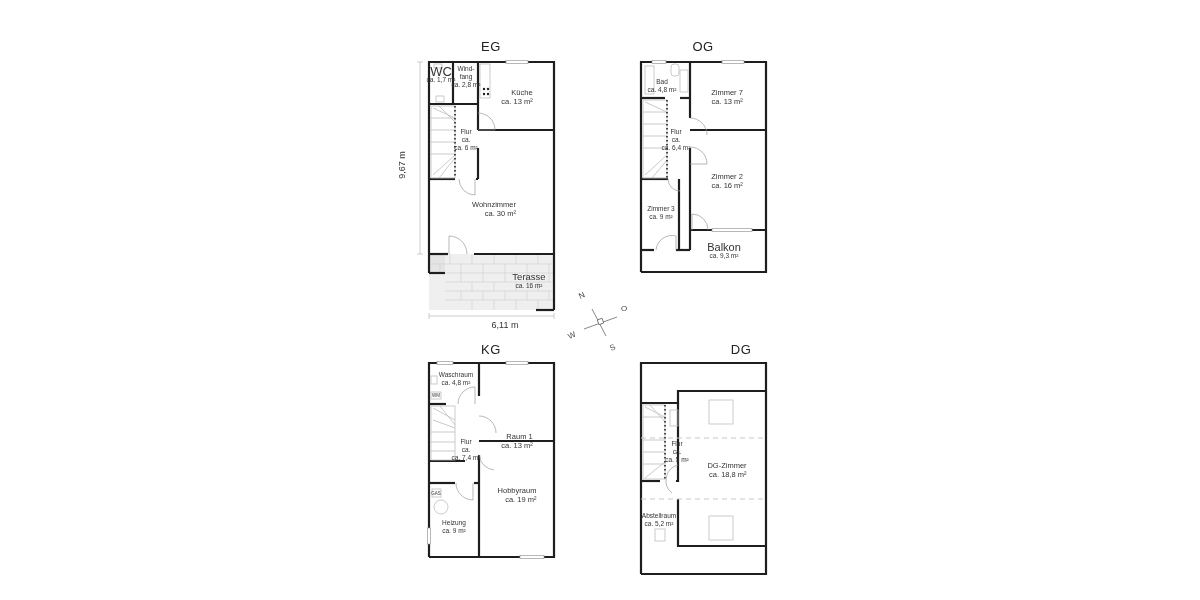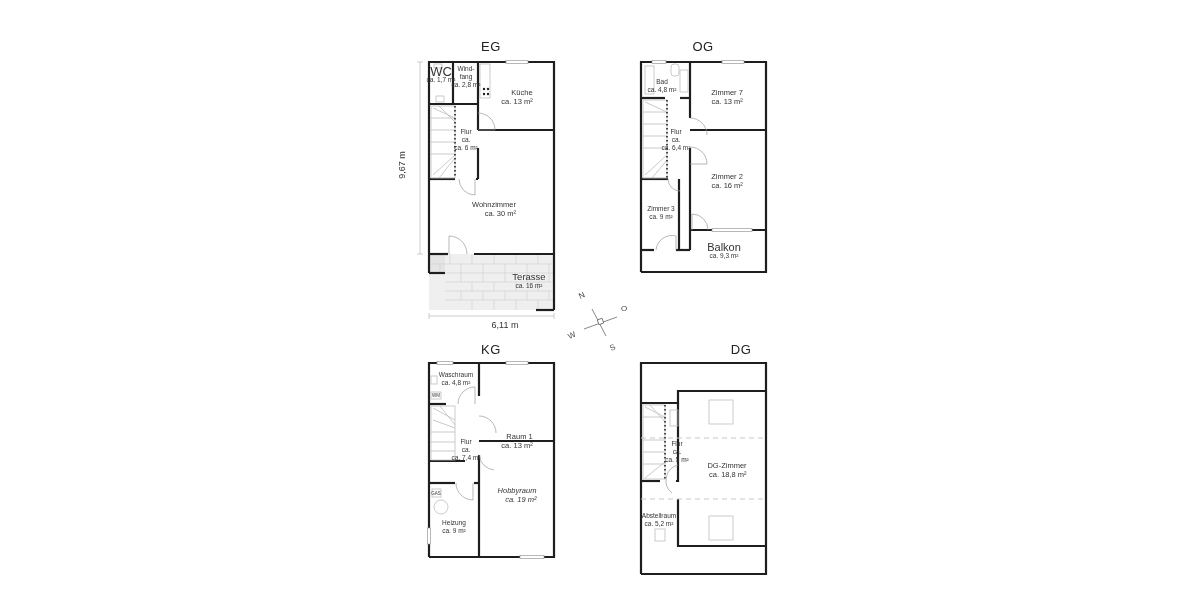--- a/index.html
+++ b/index.html
@@ -301,21 +301,21 @@
 <div class="lbl" style="left:436px; top:392px; font-size:4.5px;">WM</div>
 <div class="lbl big" style="left:517px; top:393px;margin-top:39px;">
   <div>Raum 1</div>
     <div>ca. 13 m²</div>
 </div>
 <div class="lbl" style="left:466px; top:438px;">
   <div>Flur</div>
     <div>ca.</div>
     <div>ca. 7,4 m²</div>
 </div>
-<div class="lbl big" style="left:517px; top:486px;font-style:italic;">
+<div class="lbl big" style="left:517px; top:486px;">
   <div>Hobbyraum</div>
     <div>ca. 19 m²</div>
 </div>
 <div class="lbl" style="left:436px; top:490px; font-size:4.5px;">GAS</div>
 <div class="lbl" style="left:454px; top:519px;">
   <div>Heizung</div>
     <div>ca. 9 m²</div>
 </div>
 
 <div class="lbl" style="left:677px; top:440px;">

